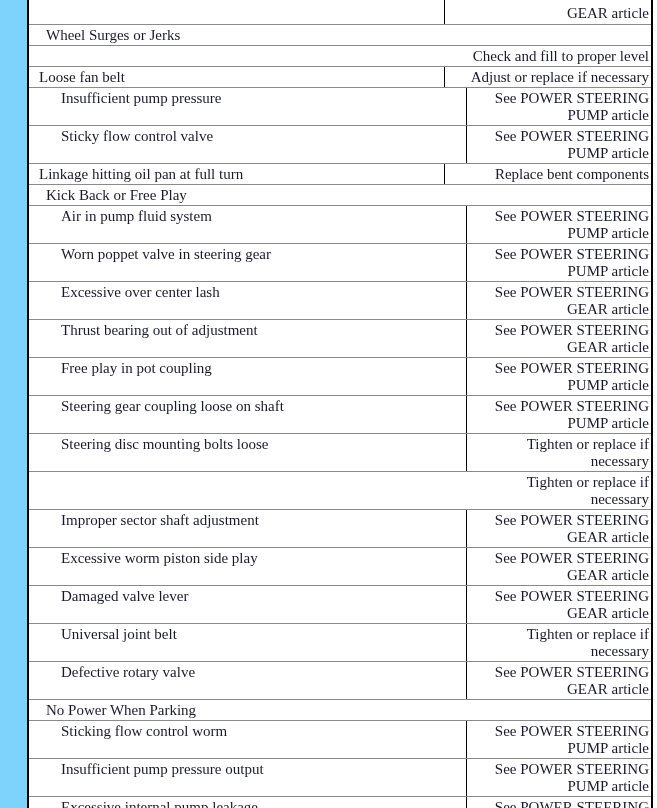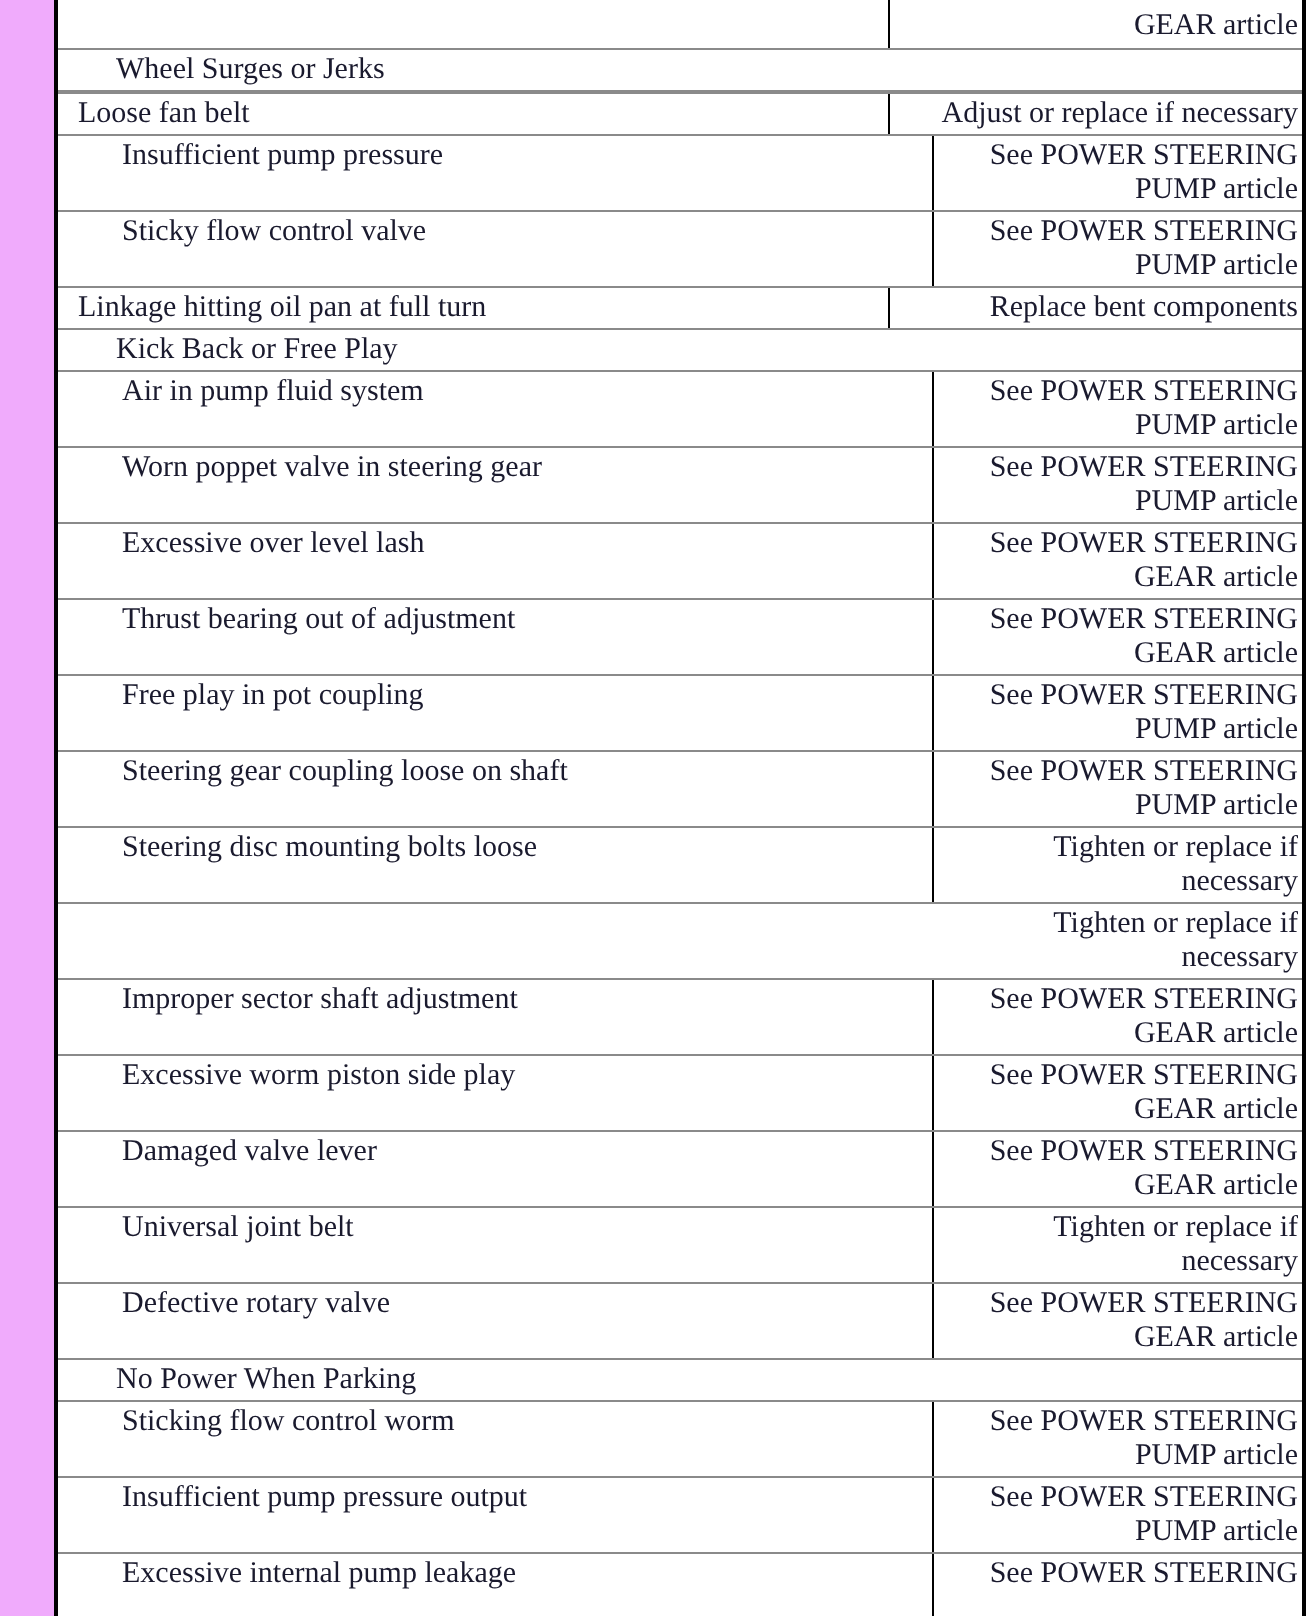--- a/index.html
+++ b/index.html
@@ -11,21 +11,21 @@
     width: 657px;
     height: 808px;
     overflow: hidden;
     font-family: "Liberation Serif", "DejaVu Serif", serif;
     color: #1a1a2e;
   }
   .page {
     position: relative;
     width: 592px;
     height: 808px;
-    background: #f0abfc;
+    background: #7dd3fc;
     box-sizing: border-box;
   }
   .tbl-inner {
     position: absolute;
     left: 27px;
     top: 0;
     width: 626px;
     box-sizing: border-box;
     border-left: 2px solid #000000;
     border-right: 2px solid #000000;
@@ -59,21 +59,20 @@
     line-height: 17px;
     text-align: right;
     overflow: hidden;
   }
   
   .row.section .cell-cause {
     width: 100%;
     flex: 1 1 auto;
     border-right: 0;
     padding-left: 17px;
-    margin-left: 12px;
   }
   .row.section {
     border-bottom: 1px solid #8a8a8a;
   }
   .h1line .cell-cause, .h1line .cell-correction { min-height: 17px; }
   .h2line .cell-cause, .h2line .cell-correction { min-height: 34px; margin-left: 22px; }
   .partial-top .cell-cause, .partial-top .cell-correction { min-height: 24px; padding-top: 5px; }
   .cell-correction .ln { display: block; }
   .cell-cause .ln { display: block; }
 </style>
@@ -89,20 +88,23 @@
         <div class="cell-correction">
           <span class="ln">GEAR article</span>
         </div>
       </div>
       <div class="row section h1line">
         <div class="cell-cause">
           <span class="ln">Wheel Surges or Jerks</span>
         </div>
       </div>
       <div class="row h1line">
+        <div class="cell-correction">
+          <span class="ln">Check and fill to proper level</span>
+        </div>
       </div>
       <div class="row h1line">
         <div class="cell-cause">
           <span class="ln">Loose fan belt</span>
         </div>
         <div class="cell-correction">
           <span class="ln">Adjust or replace if necessary</span>
         </div>
       </div>
       <div class="row h2line">
@@ -149,21 +151,21 @@
         <div class="cell-cause">
           <span class="ln">Worn poppet valve in steering gear</span>
         </div>
         <div class="cell-correction">
           <span class="ln">See POWER STEERING</span>
           <span class="ln">PUMP article</span>
         </div>
       </div>
       <div class="row h2line">
         <div class="cell-cause">
-          <span class="ln">Excessive over level lash</span>
+          <span class="ln">Excessive over center lash</span>
         </div>
         <div class="cell-correction">
           <span class="ln">See POWER STEERING</span>
           <span class="ln">GEAR article</span>
         </div>
       </div>
       <div class="row h2line">
         <div class="cell-cause">
           <span class="ln">Thrust bearing out of adjustment</span>
         </div>

